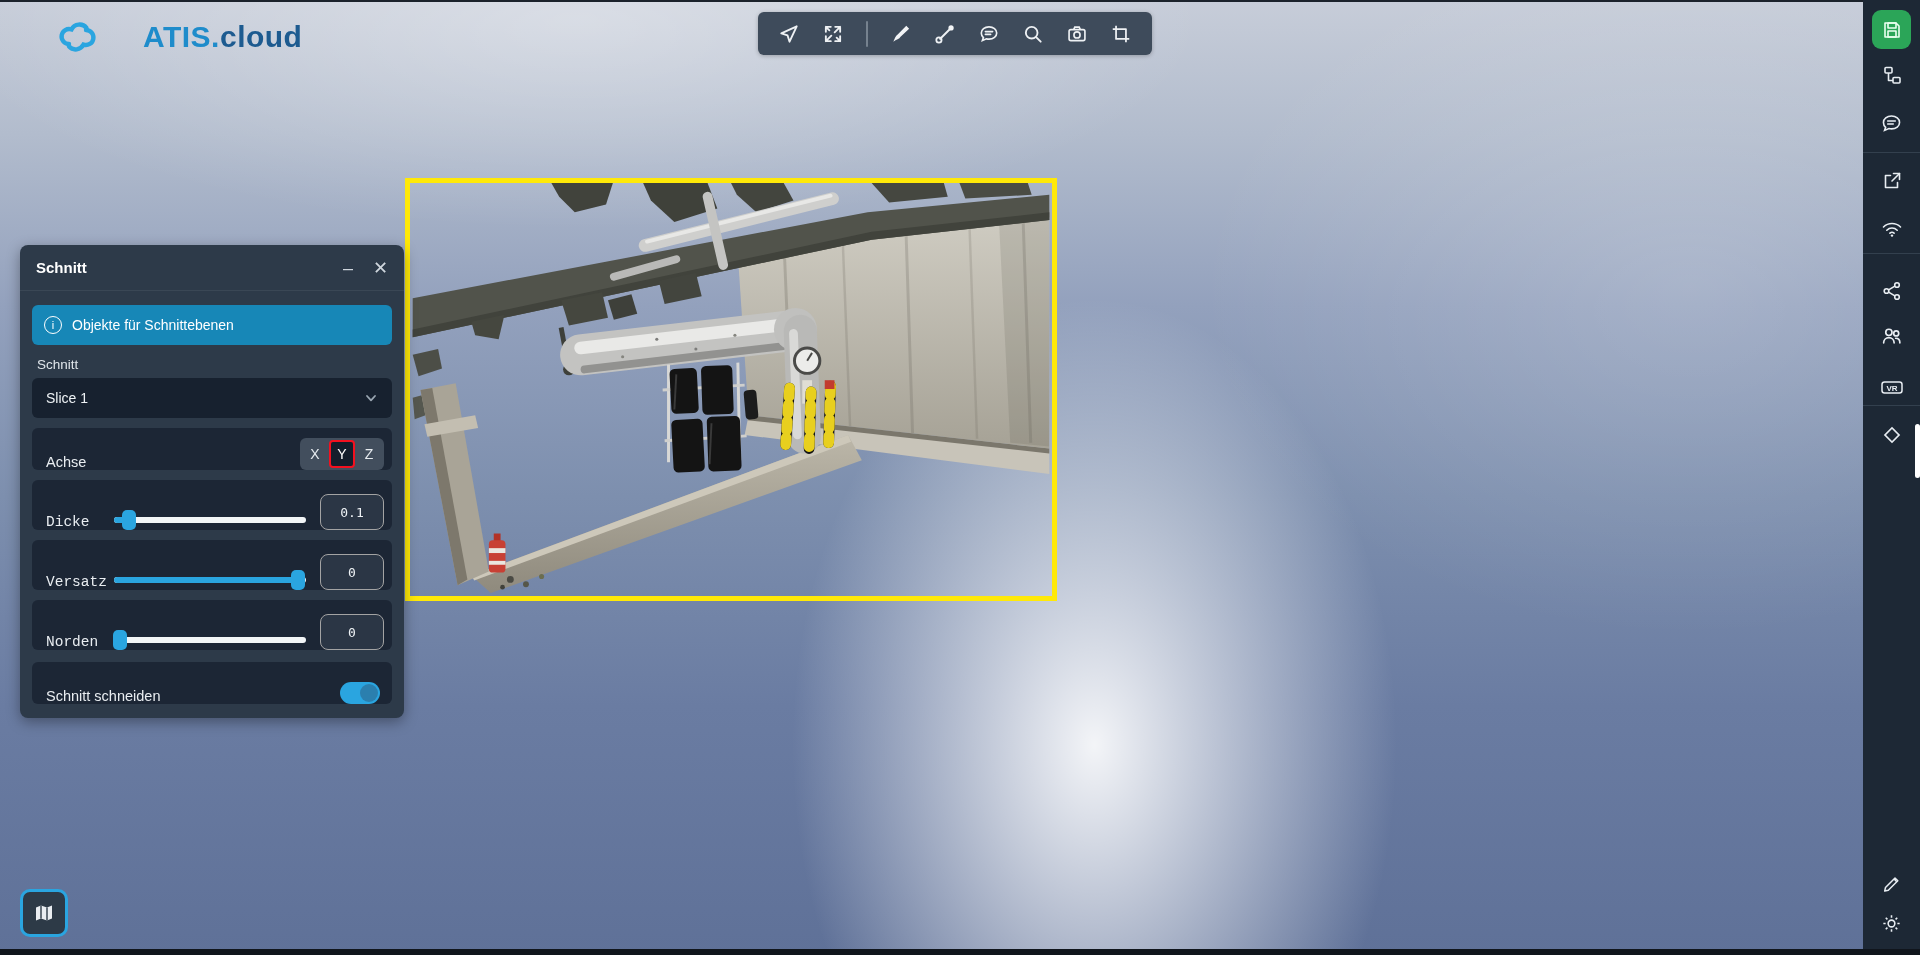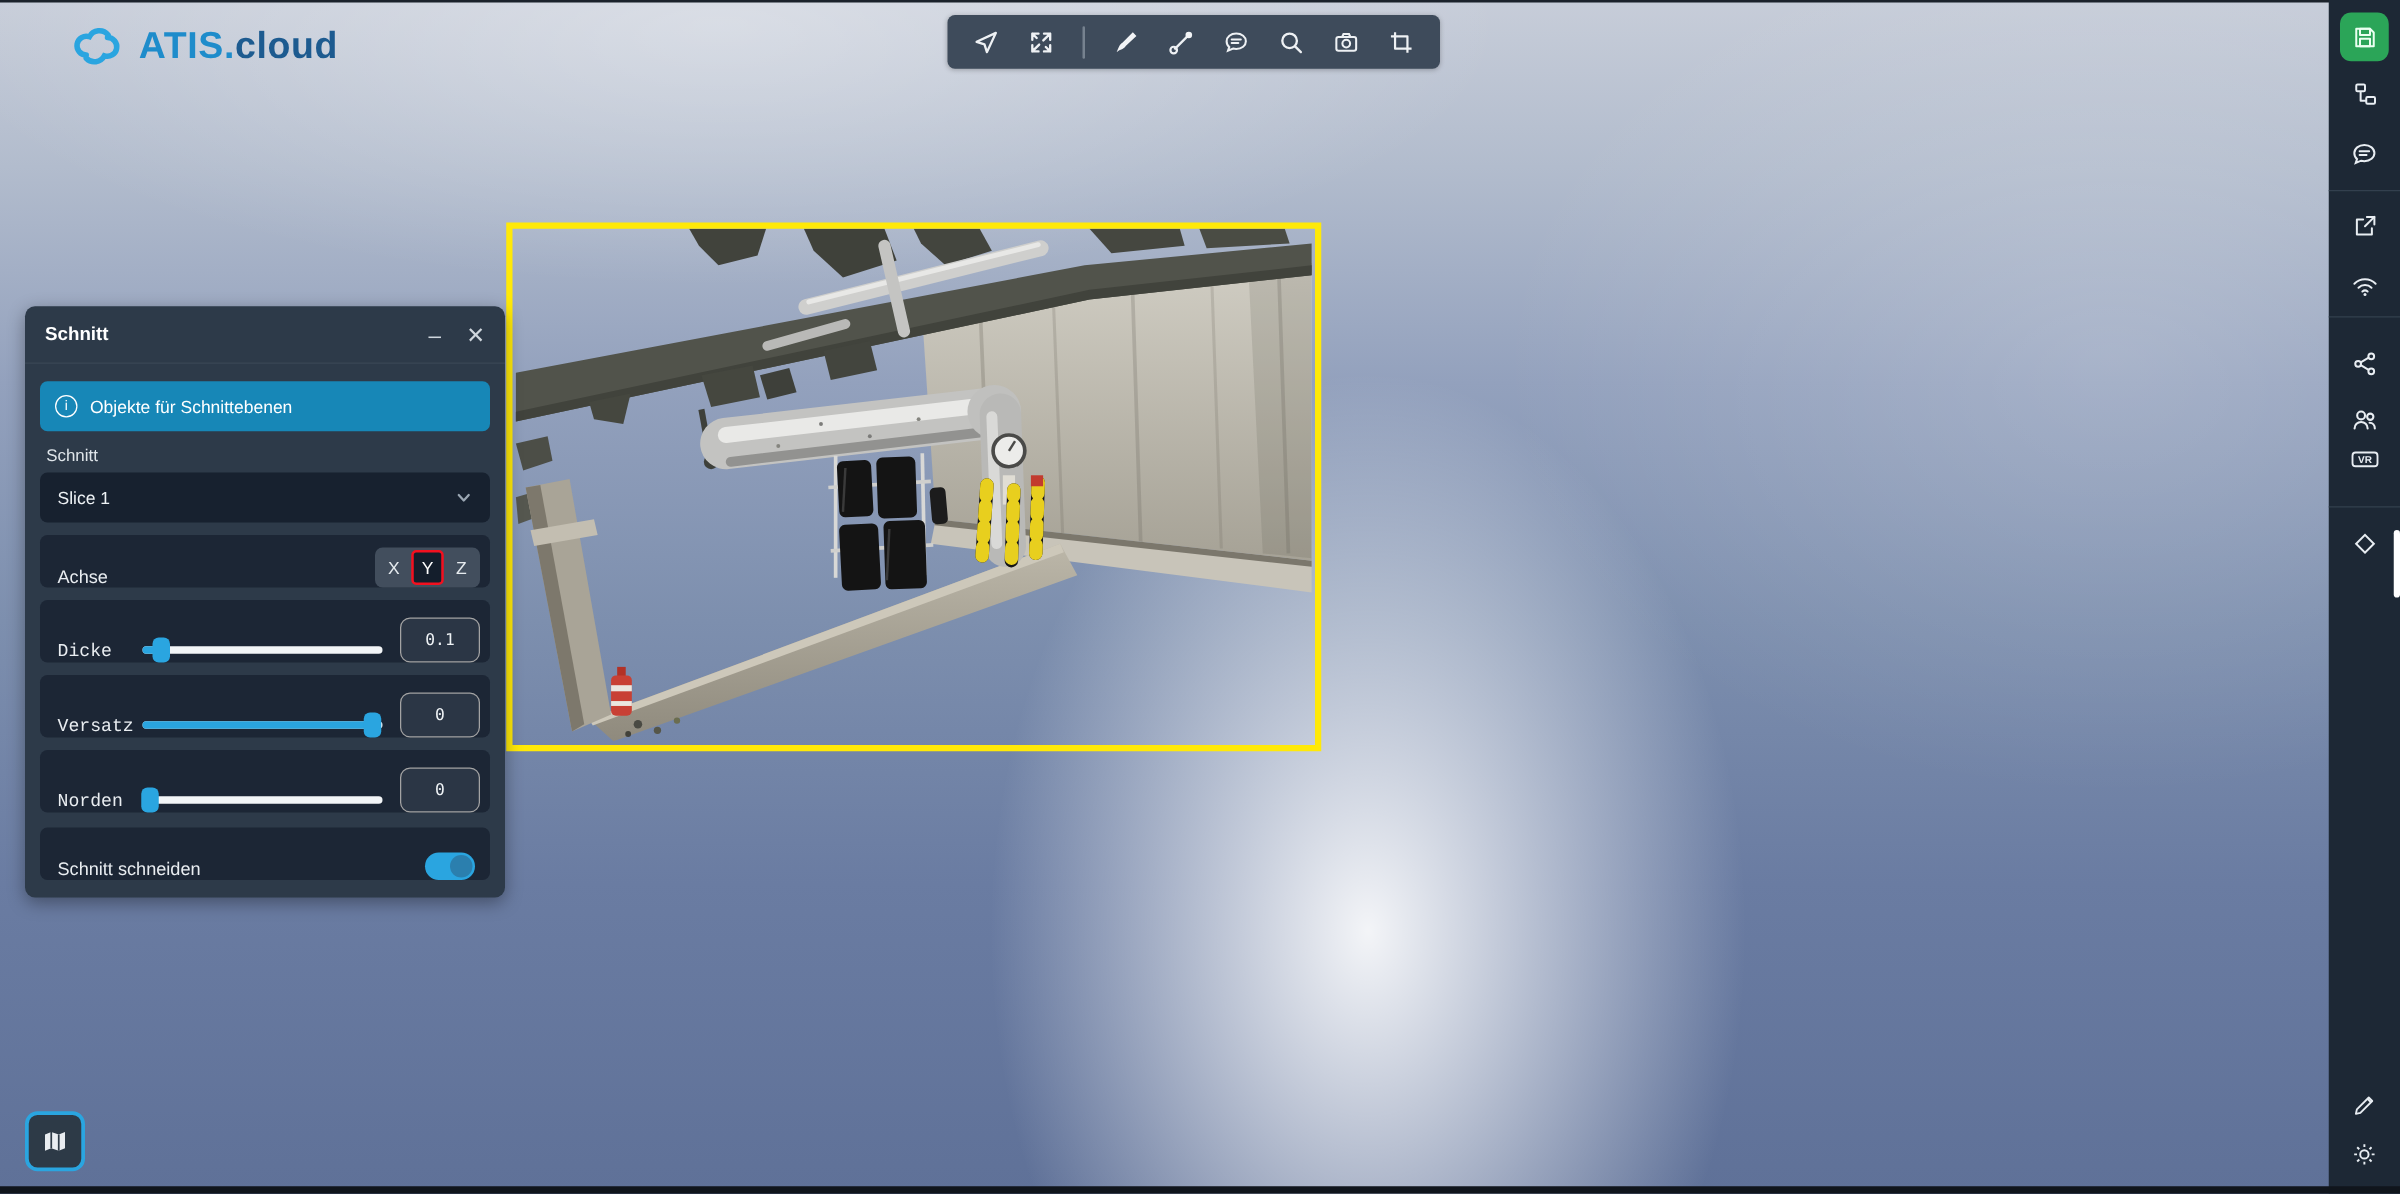--- a/index.html
+++ b/index.html
@@ -11,21 +11,21 @@
       radial-gradient(900px 300px at 30% 2%, rgba(255,255,255,.35), rgba(255,255,255,0) 70%),
       radial-gradient(700px 500px at 88% 30%, rgba(255,255,255,.18), rgba(255,255,255,0) 70%),
       linear-gradient(180deg,#c7cdd9 0%,#b2bccd 14%,#93a1bd 32%,#7d8fae 52%,#6a7ca2 74%,#5f7198 100%);
   }
   .top-edge{position:absolute;top:0;left:0;width:100%;height:2px;background:#1b222b;}
   .bottom-edge{position:absolute;bottom:0;left:0;width:100%;height:6px;background:#10151c;}
 
   
   .logo{position:absolute;left:55px;top:20px;display:flex;align-items:center;gap:10px;}
   .logo .brand{font-size:30px;font-weight:bold;letter-spacing:.5px;}
-  .logo .b1{color:#1e8ccb;}
+  .logo .b1{color:#1e8ccb;margin-left:32px;}
   .logo .b2{color:#1d5b90;}
 
   
   .toolbar{position:absolute;left:758px;top:12px;height:43px;display:flex;align-items:center;
     gap:22px;padding:0 20px;background:#3e4b5b;border-radius:6px;box-shadow:0 1px 4px rgba(0,0,0,.25);}
   .tb-icon{width:22px;height:22px;display:flex;align-items:center;justify-content:center;cursor:pointer;}
   .tb-divider{width:2px;height:26px;background:#76828f;border-radius:1px;}
 
   
   .viewport{position:absolute;left:405px;top:178px;width:652px;height:423px;
@@ -383,21 +383,21 @@
 
     <div class="sb-item" style="top:324px">
       <svg class="icon" width="23" height="23" viewBox="0 0 22 22" fill="none" stroke="#e8edf2" stroke-width="1.6" stroke-linecap="round">
         <circle cx="8.5" cy="8" r="3"></circle>
         <path d="M3.5 18c0-3 2.3-5 5-5s5 2 5 5"></path>
         <circle cx="15.5" cy="9" r="2.4"></circle>
         <path d="M15 13.6c2.4 0 4 1.9 4 4.4"></path>
       </svg>
     </div>
 
-    <div class="sb-item" style="top:356px">
+    <div class="sb-item" style="top:376px">
       <svg class="icon" width="26" height="22" viewBox="0 0 26 22">
         <rect x="3" y="6" width="20" height="11" rx="2.5" fill="none" stroke="#e8edf2" stroke-width="1.5"></rect>
         <text x="13" y="14.6" text-anchor="middle" font-family="Liberation Sans, sans-serif" font-size="8" font-weight="bold" fill="#e8edf2">VR</text>
       </svg>
     </div>
 
     <div class="sb-divider" style="top:405px"></div>
 
     <div class="sb-item" style="top:423px">
       <svg class="icon" width="24" height="24" viewBox="0 0 24 24">

